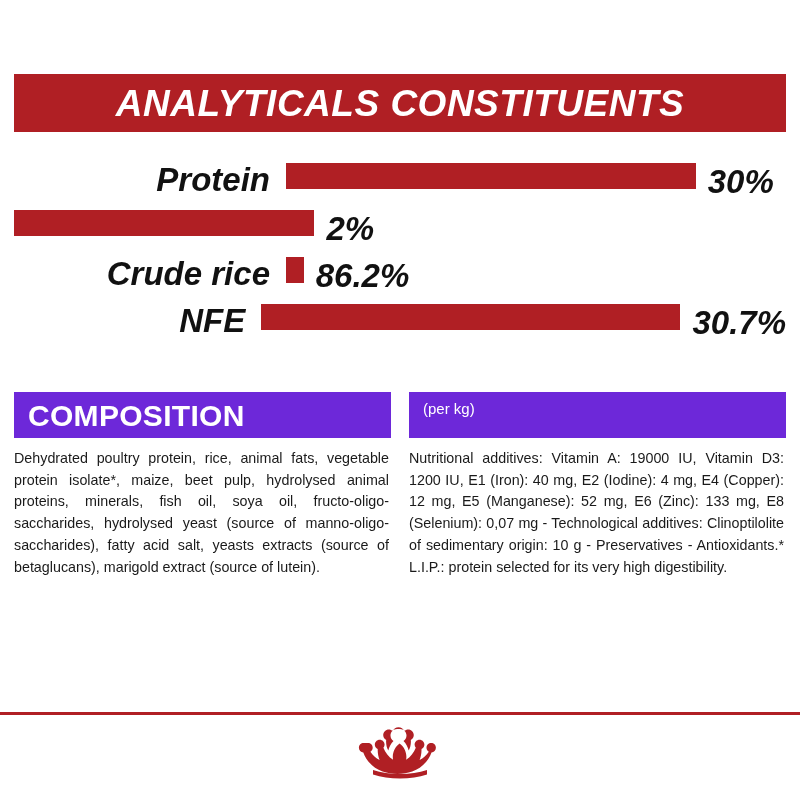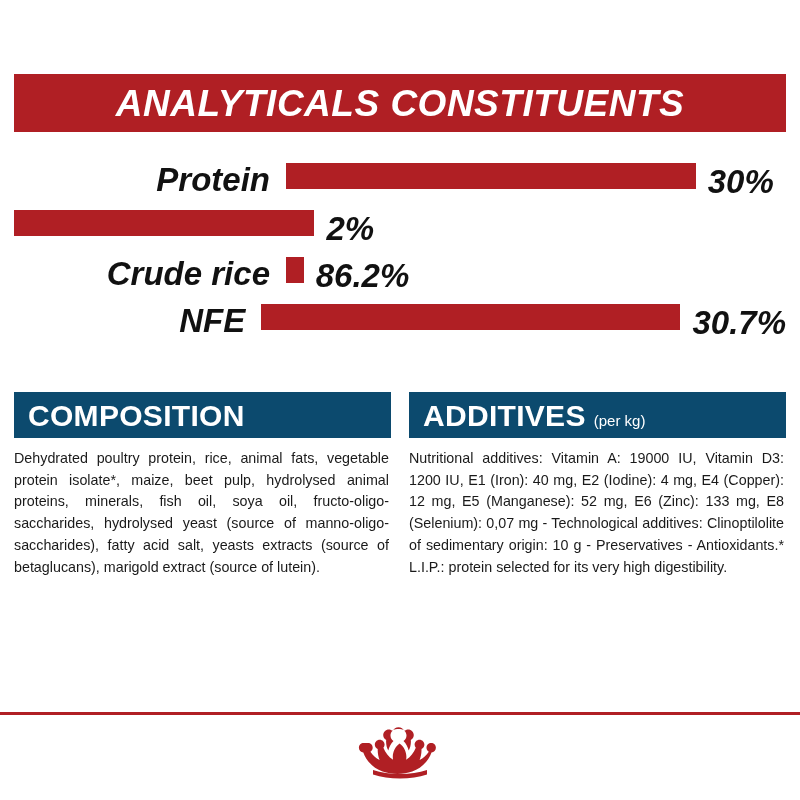--- a/index.html
+++ b/index.html
@@ -89,21 +89,21 @@
     left: 14px;
     top: 392px;
     width: 772px;
     display: flex;
     gap: 18px;
   }
   .panel {
     width: 377px;
   }
   .panel-head {
-    background: #0c4a6e;
+    background: #6d28d9;
     color: #ffffff;
     height: 46px;
     display: flex;
     align-items: baseline;
     padding: 0 14px;
     box-sizing: border-box;
   }
   .panel-head-inner {
     display: flex;
     align-items: baseline;
@@ -197,21 +197,20 @@
         <div class="panel-head-inner">
           <span class="panel-title">COMPOSITION</span>
         </div>
       </div>
       <div class="panel-body">Dehydrated poultry protein, rice, animal fats, vegetable protein isolate*, maize, beet pulp, hydrolysed animal proteins, minerals, fish oil, soya oil, fructo-oligo-saccharides, hydrolysed yeast (source of manno-oligo-saccharides), fatty acid salt, yeasts extracts (source of betaglucans), marigold extract (source of lutein).</div>
     </div>
 
     <div class="panel">
       <div class="panel-head">
         <div class="panel-head-inner">
-          <span class="panel-title">ADDITIVES</span>
           <span class="panel-sub">(per kg)</span>
         </div>
       </div>
       <div class="panel-body">Nutritional additives: Vitamin A: 19000 IU, Vitamin D3: 1200 IU, E1 (Iron): 40 mg, E2 (Iodine): 4 mg, E4 (Copper): 12 mg, E5 (Manganese): 52 mg, E6 (Zinc): 133 mg, E8 (Selenium): 0,07 mg - Technological additives: Clinoptilolite of sedimentary origin: 10 g - Preservatives - Antioxidants.* L.I.P.: protein selected for its very high digestibility.</div>
     </div>
 
   </section>
 
   <div class="footer-rule"></div>
   <div class="crown">

